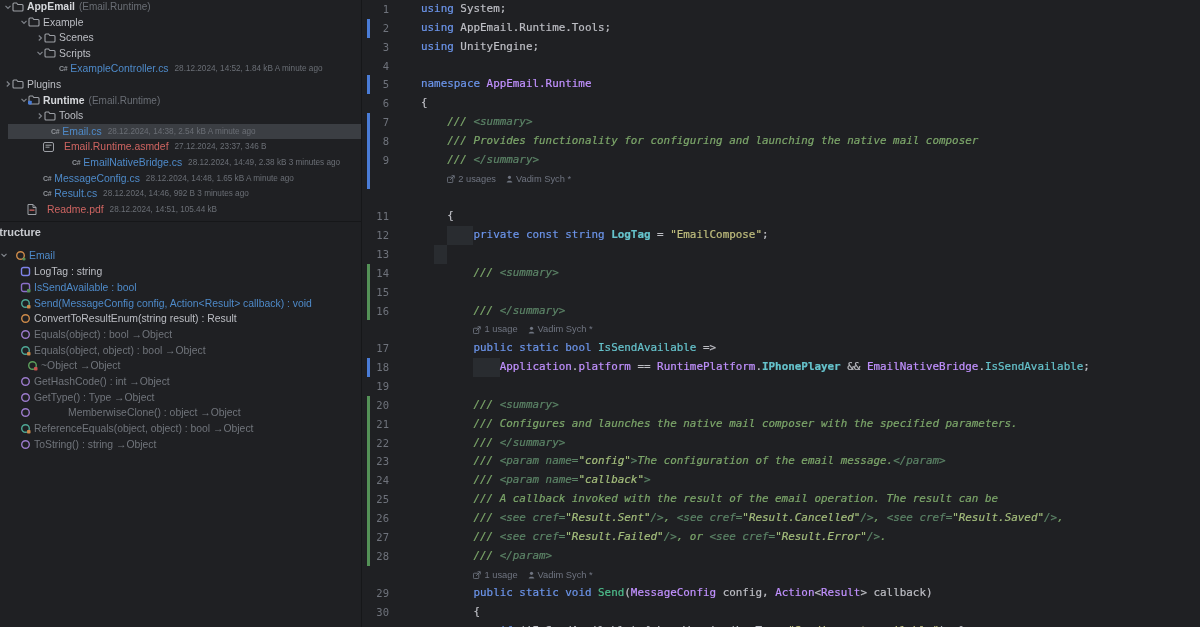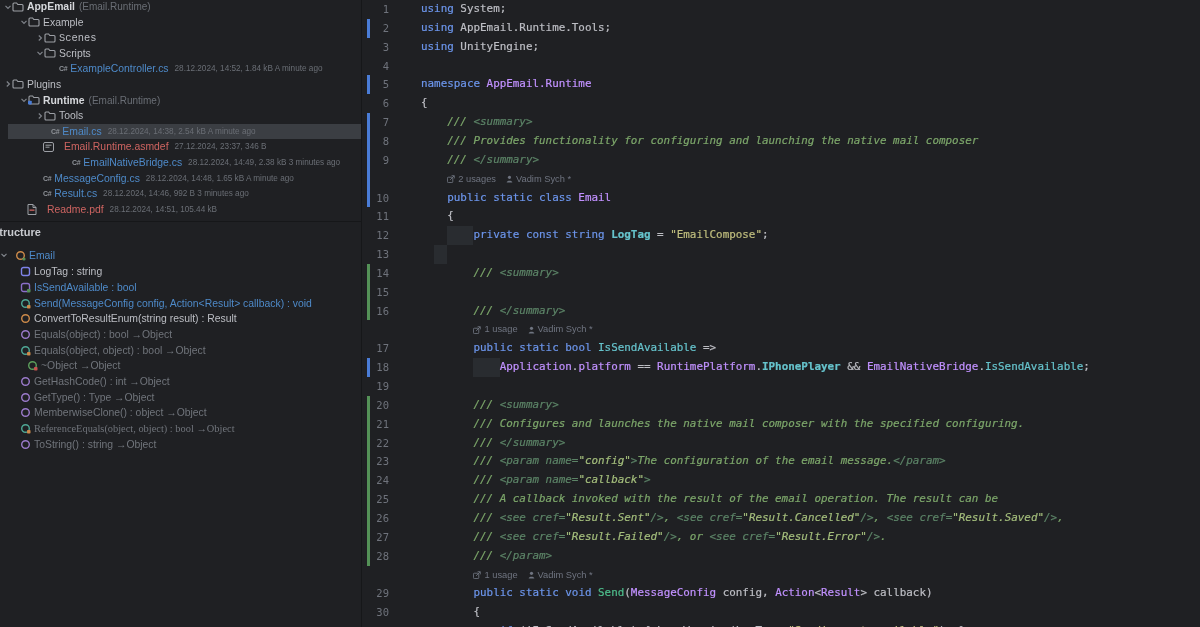--- a/index.html
+++ b/index.html
@@ -77,21 +77,21 @@
             <polyline points="1.5,2.8 4,5.4 6.5,2.8" fill="none" stroke="#7F838A" stroke-width="1.2"></polyline>
           </svg>
         </span>
         <span class="ic">
           <svg width="12" height="10" viewBox="0 0 12 10">
             <path d="M1 2 C1 1.4 1.4 1 2 1 h2.6 l1.2 1.5 H10 c.6 0 1 .4 1 1 V8 c0 .6-.4 1-1 1 H2 c-.6 0-1-.4-1-1 Z" fill="none" stroke="#9DA0A6" stroke-width="1.1"></path>
           </svg>
         </span>
         <span class="name  ">Example</span>
       </div>
-      <div class="trow" style="top: 29.9px; padding-left: 35px; font-family: Liberation Mono, monospace;">
+      <div class="trow" style="top: 29.9px; padding-left: 35px;">
         <span class="chev">
           <svg width="8" height="8" viewBox="0 0 8 8">
             <polyline points="2.8,1.5 5.4,4 2.8,6.5" fill="none" stroke="#7F838A" stroke-width="1.2"></polyline>
           </svg>
         </span>
         <span class="ic">
           <svg width="12" height="10" viewBox="0 0 12 10">
             <path d="M1 2 C1 1.4 1.4 1 2 1 h2.6 l1.2 1.5 H10 c.6 0 1 .4 1 1 V8 c0 .6-.4 1-1 1 H2 c-.6 0-1-.4-1-1 Z" fill="none" stroke="#9DA0A6" stroke-width="1.1"></path>
           </svg>
         </span>
@@ -282,29 +282,29 @@
         <span class="lbl gray">GetHashCode() : int →Object</span>
       </div>
       <div class="srow" style="top: 389.23px; padding-left: 20px;">
         <span class="ic">
           <svg width="11" height="11" viewBox="0 0 11 11">
             <circle cx="5.5" cy="5.5" r="3.8" fill="none" stroke="#9B7ACB" stroke-width="1.4"></circle>
           </svg>
         </span>
         <span class="lbl gray">GetType() : Type →Object</span>
       </div>
-      <div class="srow" style="top: 404.9px; padding-left: 20px;">
+      <div class="srow" style="top: 404.9px; padding-left: 20px; gap: 34px;">
         <span class="ic">
           <svg width="11" height="11" viewBox="0 0 11 11">
             <circle cx="5.5" cy="5.5" r="3.8" fill="none" stroke="#9B7ACB" stroke-width="1.4"></circle>
           </svg>
         </span>
         <span class="lbl gray">MemberwiseClone() : object →Object</span>
       </div>
-      <div class="srow" style="top: 420.57px; padding-left: 20px; font-family: Liberation Serif, serif;">
+      <div class="srow" style="top: 420.57px; padding-left: 20px;">
         <span class="ic">
           <svg width="11" height="11" viewBox="0 0 11 11">
             <circle cx="5.5" cy="5.5" r="3.8" fill="none" stroke="#4FA896" stroke-width="1.4"></circle>
             <rect x="7" y="7" width="3.5" height="3.5" rx="0.8" fill="#CC8A4A"></rect>
           </svg>
         </span>
         <span class="lbl gray">ReferenceEquals(object, object) : bool →Object</span>
       </div>
       <div class="srow" style="top: 436.24px; padding-left: 20px;">
         <span class="ic">
@@ -327,39 +327,38 @@
     <div class="erow" style="top: 113.1px;"><span class="vcs b"></span><span class="lnum">7</span><span class="code"><span class="doc">    /// </span><span class="dtag">&lt;summary&gt;</span></span></div>
     <div class="erow" style="top: 131.95px;"><span class="vcs b"></span><span class="lnum">8</span><span class="code"><span class="doc">    /// Provides functionality for configuring and launching the native mail composer</span></span></div>
     <div class="erow" style="top: 150.8px;"><span class="vcs b"></span><span class="lnum">9</span><span class="code"><span class="doc">    /// </span><span class="dtag">&lt;/summary&gt;</span></span></div>
     <div class="erow" style="top: 169.65px;"><span class="vcs b"></span><span class="inlay" style="left:85.24px"><span style="display:flex;align-items:center"><svg width="8" height="8" viewBox="0 0 9 9">
             <rect x="0.5" y="2.5" width="6" height="6" rx="1" stroke="#6F7480" fill="none" stroke-width="1"></rect>
             <path d="M3.5 5.5 L8 1 M5.2 0.8 H8.2 V3.8" stroke="#6F7480" fill="none" stroke-width="1"></path>
           </svg></span><span>2 usages</span><span class="sep"></span><span style="display:flex;align-items:center"><svg width="7" height="8" viewBox="0 0 8 9">
             <circle cx="4" cy="2.6" r="1.8" fill="#6F7480"></circle>
             <path d="M.8 8.6 C.8 5.8 7.2 5.8 7.2 8.6 Z" fill="#6F7480"></path>
           </svg></span><span>Vadim Sych *</span></span></div>
-    <div class="erow" style="top: 188.5px;"><span class="vcs b"></span><span class="lnum">10</span><span class="code"><span class="pln">    </span><span class="kw">public static class</span><span class="cls"> Email</span></span></div>
     <div class="erow" style="top: 207.35px;"><span class="lnum">11</span><span class="code"><span class="pln">    {</span></span></div>
     <div class="erow" style="top: 226.2px;"><span class="hl" style="left:85.24px;width:26.24px"></span><span class="lnum">12</span><span class="code"><span class="pln">        </span><span class="kw">private const string</span><span class="accb"> LogTag</span><span class="pln"> = </span><span class="str">"EmailCompose"</span><span class="pln">;</span></span></div>
     <div class="erow" style="top: 245.05px;"><span class="hl" style="left:72.12px;width:13.12px"></span><span class="lnum">13</span><span class="code"></span></div>
     <div class="erow" style="top: 263.9px;"><span class="vcs g"></span><span class="lnum">14</span><span class="code"><span class="doc">        /// </span><span class="dtag">&lt;summary&gt;</span></span></div>
     <div class="erow" style="top: 282.75px;"><span class="vcs g"></span><span class="lnum">15</span></div>
     <div class="erow" style="top: 301.6px;"><span class="vcs g"></span><span class="lnum">16</span><span class="code"><span class="doc">        /// </span><span class="dtag">&lt;/summary&gt;</span></span></div>
     <div class="erow" style="top: 320.45px;"><span class="inlay" style="left:111.47999999999999px"><span style="display:flex;align-items:center"><svg width="8" height="8" viewBox="0 0 9 9">
             <rect x="0.5" y="2.5" width="6" height="6" rx="1" stroke="#6F7480" fill="none" stroke-width="1"></rect>
             <path d="M3.5 5.5 L8 1 M5.2 0.8 H8.2 V3.8" stroke="#6F7480" fill="none" stroke-width="1"></path>
           </svg></span><span>1 usage</span><span class="sep"></span><span style="display:flex;align-items:center"><svg width="7" height="8" viewBox="0 0 8 9">
             <circle cx="4" cy="2.6" r="1.8" fill="#6F7480"></circle>
             <path d="M.8 8.6 C.8 5.8 7.2 5.8 7.2 8.6 Z" fill="#6F7480"></path>
           </svg></span><span>Vadim Sych *</span></span></div>
     <div class="erow" style="top: 339.3px;"><span class="lnum">17</span><span class="code"><span class="pln">        </span><span class="kw">public static bool</span><span class="acc"> IsSendAvailable</span><span class="pln"> =&gt;</span></span></div>
     <div class="erow" style="top: 358.15px;"><span class="vcs b"></span><span class="hl" style="left:111.47999999999999px;width:26.24px"></span><span class="lnum">18</span><span class="code"><span class="pln">            </span><span class="cls">Application</span><span class="pln">.</span><span class="cls">platform</span><span class="pln"> == </span><span class="cls">RuntimePlatform</span><span class="pln">.</span><span class="accb">IPhonePlayer</span><span class="pln"> &amp;&amp; </span><span class="cls">EmailNativeBridge</span><span class="pln">.</span><span class="acc">IsSendAvailable</span><span class="pln">;</span></span></div>
     <div class="erow" style="top: 377px;"><span class="lnum">19</span><span class="code"></span></div>
     <div class="erow" style="top: 395.85px;"><span class="vcs g"></span><span class="lnum">20</span><span class="code"><span class="doc">        /// </span><span class="dtag">&lt;summary&gt;</span></span></div>
-    <div class="erow" style="top: 414.7px;"><span class="vcs g"></span><span class="lnum">21</span><span class="code"><span class="doc">        /// Configures and launches the native mail composer with the specified configuring.</span></span></div>
+    <div class="erow" style="top: 414.7px;"><span class="vcs g"></span><span class="lnum">21</span><span class="code"><span class="doc">        /// Configures and launches the native mail composer with the specified parameters.</span></span></div>
     <div class="erow" style="top: 433.55px;"><span class="vcs g"></span><span class="lnum">22</span><span class="code"><span class="doc">        /// </span><span class="dtag">&lt;/summary&gt;</span></span></div>
     <div class="erow" style="top: 452.4px;"><span class="vcs g"></span><span class="lnum">23</span><span class="code"><span class="doc">        /// </span><span class="dtag">&lt;param name=</span><span class="dval">"config"</span><span class="dtag">&gt;</span><span class="doc">The configuration of the email message.</span><span class="dtag">&lt;/param&gt;</span></span></div>
     <div class="erow" style="top: 471.25px;"><span class="vcs g"></span><span class="lnum">24</span><span class="code"><span class="doc">        /// </span><span class="dtag">&lt;param name=</span><span class="dval">"callback"</span><span class="dtag">&gt;</span></span></div>
     <div class="erow" style="top: 490.1px;"><span class="vcs g"></span><span class="lnum">25</span><span class="code"><span class="doc">        /// A callback invoked with the result of the email operation. The result can be</span></span></div>
     <div class="erow" style="top: 508.95px;"><span class="vcs g"></span><span class="lnum">26</span><span class="code"><span class="doc">        /// </span><span class="dtag">&lt;see cref=</span><span class="dval">"Result.Sent"</span><span class="dtag">/&gt;</span><span class="doc">, </span><span class="dtag">&lt;see cref=</span><span class="dval">"Result.Cancelled"</span><span class="dtag">/&gt;</span><span class="doc">, </span><span class="dtag">&lt;see cref=</span><span class="dval">"Result.Saved"</span><span class="dtag">/&gt;</span><span class="doc">,</span></span></div>
     <div class="erow" style="top: 527.8px;"><span class="vcs g"></span><span class="lnum">27</span><span class="code"><span class="doc">        /// </span><span class="dtag">&lt;see cref=</span><span class="dval">"Result.Failed"</span><span class="dtag">/&gt;</span><span class="doc">, or </span><span class="dtag">&lt;see cref=</span><span class="dval">"Result.Error"</span><span class="dtag">/&gt;</span><span class="doc">.</span></span></div>
     <div class="erow" style="top: 546.65px;"><span class="vcs g"></span><span class="lnum">28</span><span class="code"><span class="doc">        /// </span><span class="dtag">&lt;/param&gt;</span></span></div>
     <div class="erow" style="top: 565.5px;"><span class="inlay" style="left:111.47999999999999px"><span style="display:flex;align-items:center"><svg width="8" height="8" viewBox="0 0 9 9">
             <rect x="0.5" y="2.5" width="6" height="6" rx="1" stroke="#6F7480" fill="none" stroke-width="1"></rect>
             <path d="M3.5 5.5 L8 1 M5.2 0.8 H8.2 V3.8" stroke="#6F7480" fill="none" stroke-width="1"></path>

